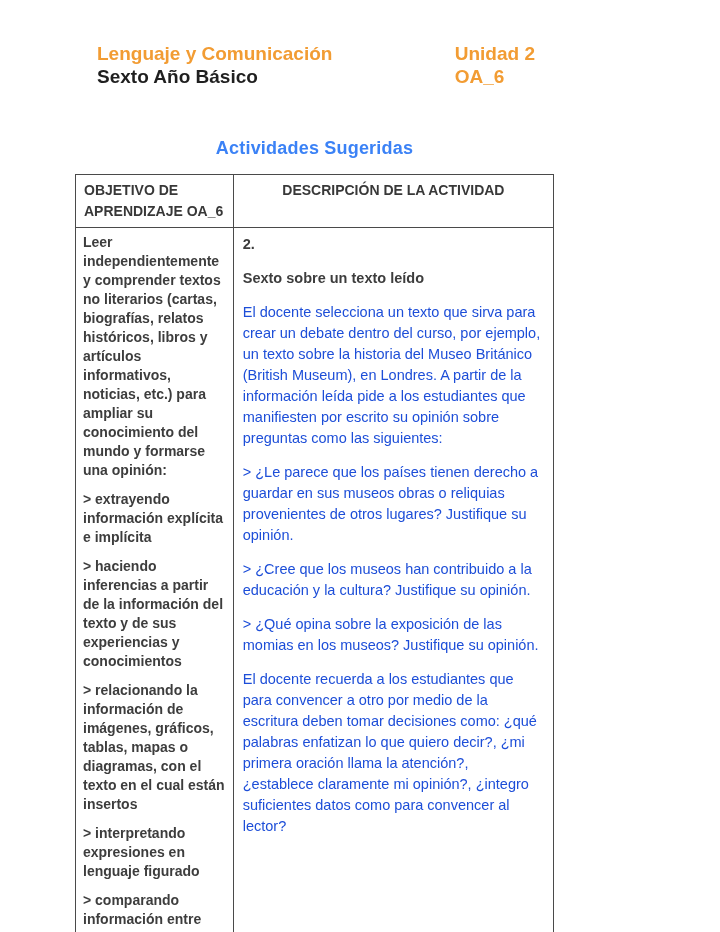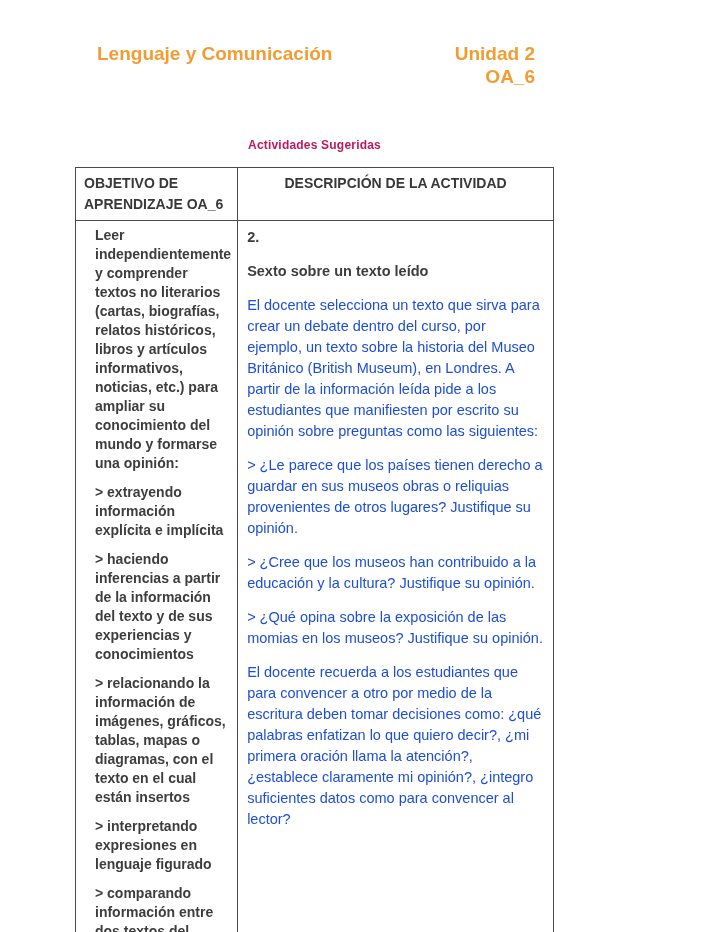--- a/index.html
+++ b/index.html
@@ -25,28 +25,28 @@
     padding: 0 19px 0 22px;
   }
   .doc-header .line {
     font-size: 19px;
     font-weight: bold;
     line-height: 23px;
     white-space: nowrap;
   }
   .subject, .unit, .oa { color: #F29C33; }
   .grade { color: #1f1f1f; }
-  .header-right { text-align: right; }
+  .header-right { text-align: left; }
   
   .section-title {
     margin: 50px 0 0 0;
     text-align: center;
-    font-size: 12px;
+    font-size: 18px;
     font-weight: bold;
-    color: #be185d;
+    color: #3b82f6;
     letter-spacing: 0.2px;
   }
   
   table.activities {
     margin-top: 15px;
     width: 100%;
     border-collapse: collapse;
     border-radius: 31px;
   }
   table.activities th,
@@ -72,21 +72,21 @@
     font-weight: bold;
   }
   td.objective-cell {
     padding: 5px 6px 4px 7px;
     height: 608px;
   }
   td.activity-cell {
     padding: 6px 10px 4px 9px;
   }
   .objective-cell p {
-    margin: 0 0 10px 12px;
+    margin: 0 0 10px 0;
     font-size: 14px;
     font-weight: bold;
     color: #3d3d3d;
     line-height: 19px;
   }
   .objective-cell p:last-child { margin-bottom: 0; }
   .activity-cell p {
     margin: 0 0 13px 0;
     font-size: 14.5px;
     color: #1d4ed8;
@@ -102,20 +102,21 @@
   }
 </style>
 </head>
 <body>
 
 <div class="page">
 
   <div class="doc-header">
     <div class="header-left">
       <div class="line subject">Lenguaje y Comunicación</div>
+      <div class="line grade">Sexto Año Básico</div>
     </div>
     <div class="header-right">
       <div class="line unit">Unidad 2</div>
       <div class="line oa">OA_6</div>
     </div>
   </div>
 
   <h1 class="section-title">Actividades Sugeridas</h1>
 
   <table class="activities">

